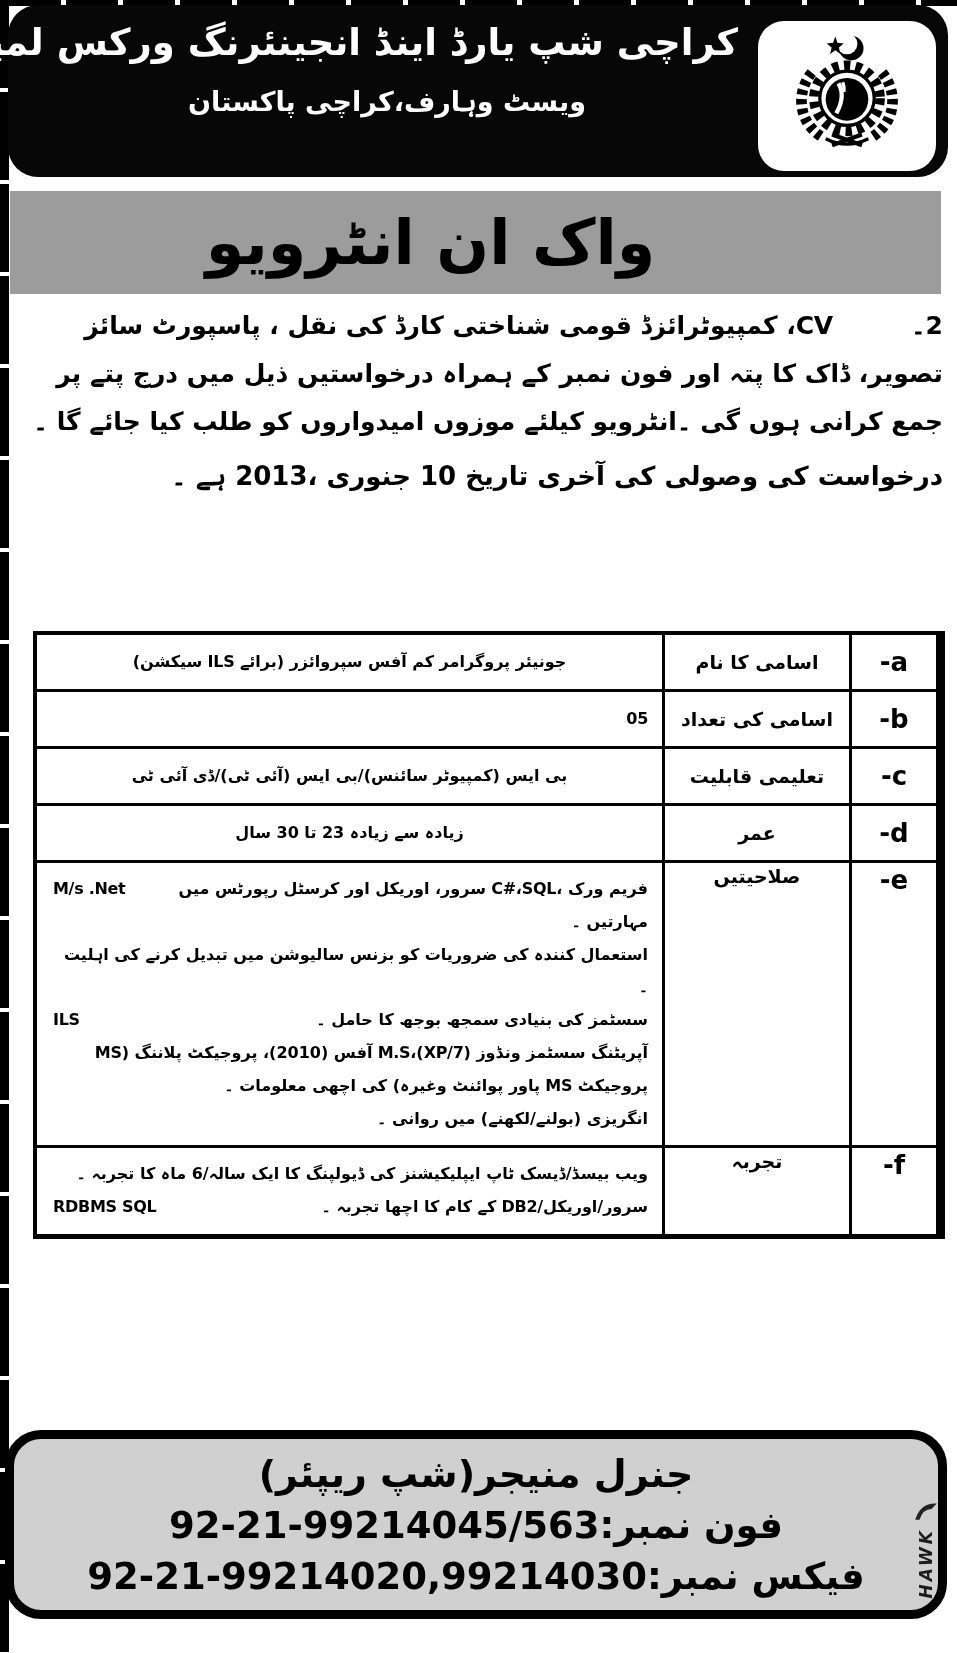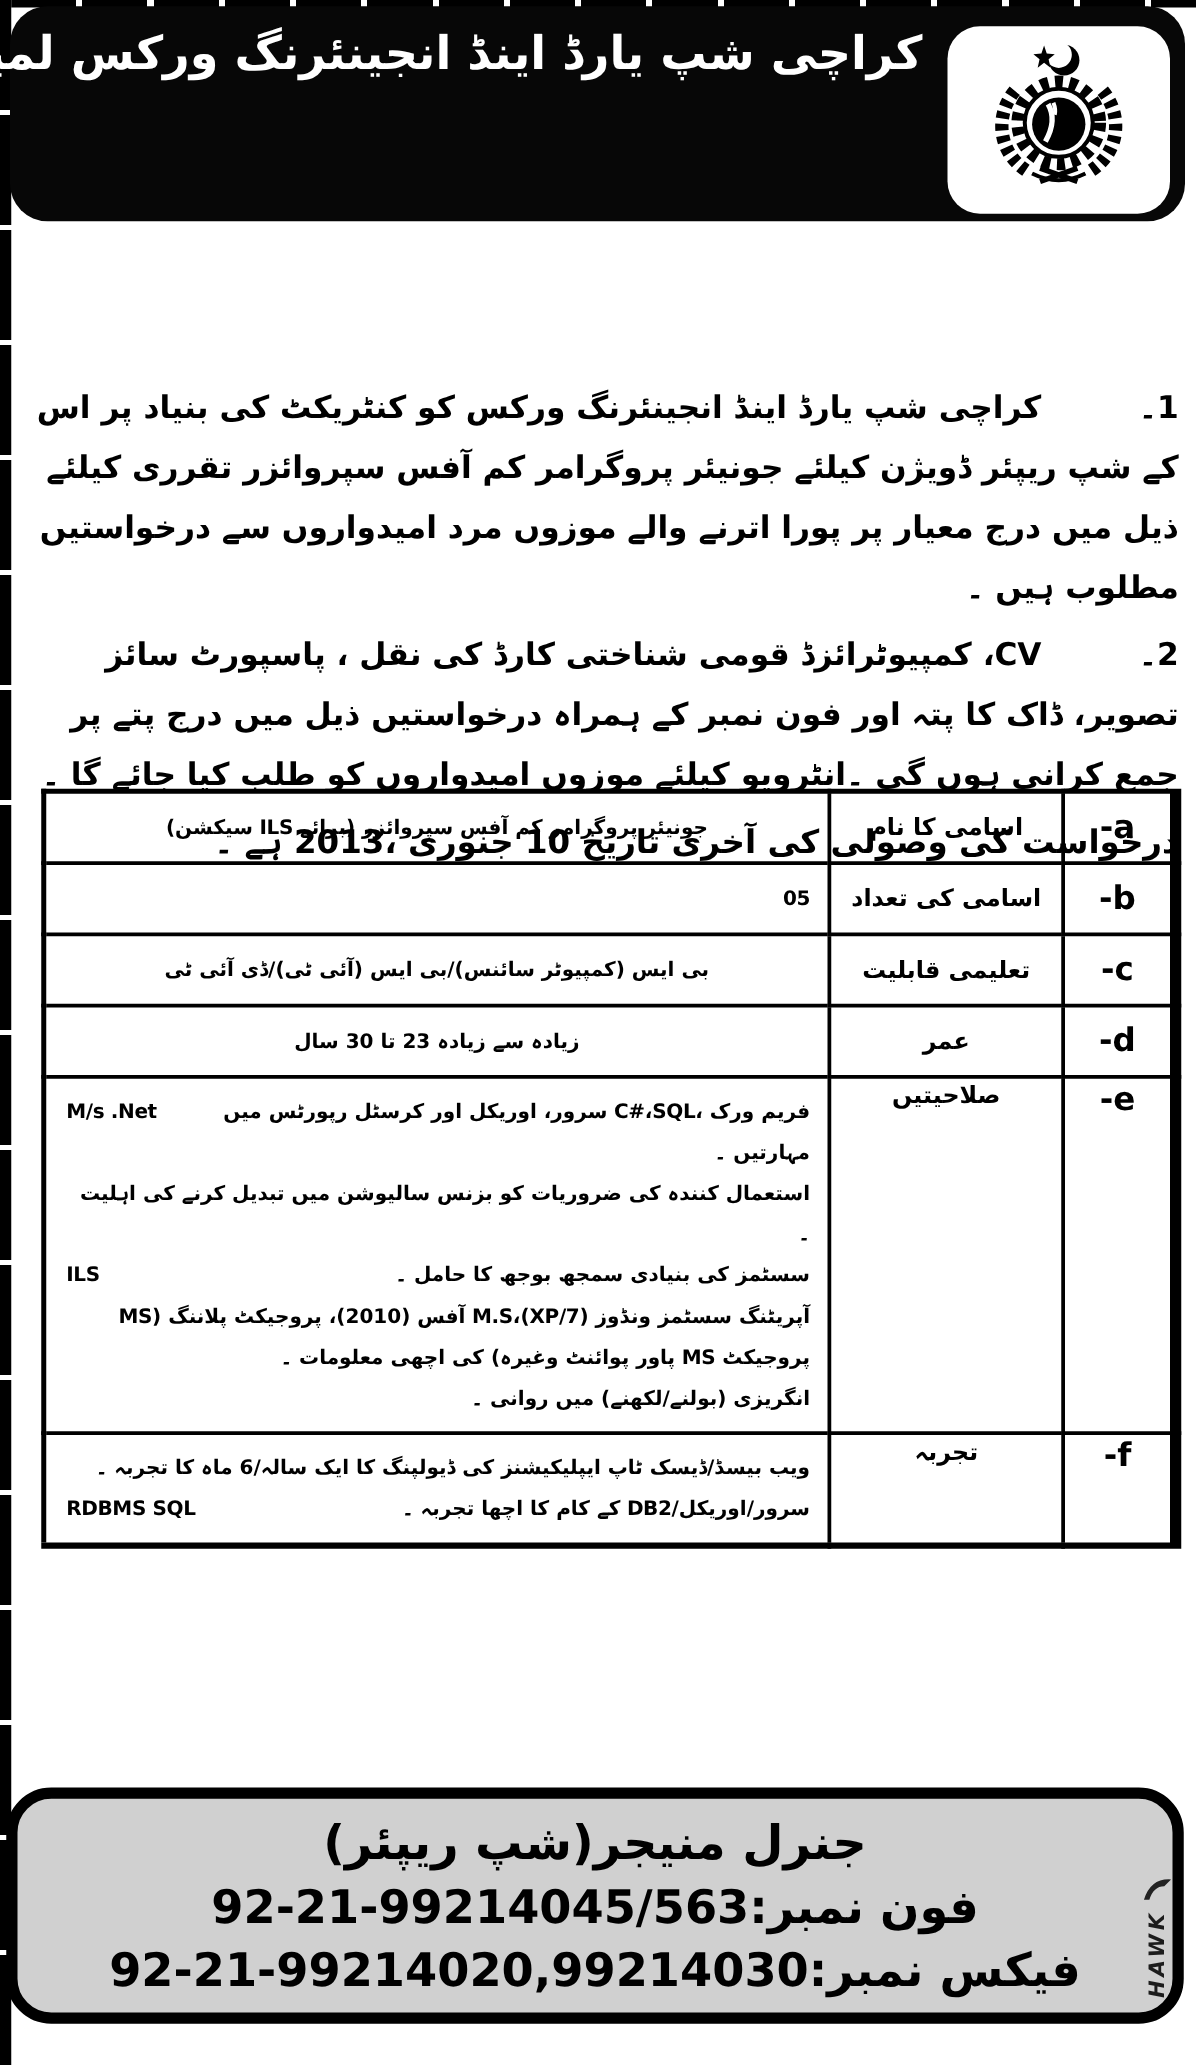--- a/index.html
+++ b/index.html
@@ -105,20 +105,21 @@
 <body>
 
 <div class="page">
 
   <div class="edge-left"></div>
   <div class="edge-top"></div>
 
   <div class="header">
     <div class="company">
       <div class="company-name">کراچی شپ یارڈ اینڈ انجینئرنگ ورکس لمیٹڈ</div>
+      <div class="company-address">ویسٹ وہارف،کراچی پاکستان</div>
     </div>
     <div class="logo-panel">
       <span>
         <svg width="128" height="128" viewBox="0 0 120 120" aria-hidden="true">
 
           <circle cx="64" cy="17" r="11.5" fill="#000"></circle>
           <circle cx="60" cy="13" r="9.8" fill="#fff"></circle>
 
           <polygon fill="#000" points="49,6 51,12 57,12.6 52.4,16.4 53.8,22.6 49,19 44.2,22.6 45.6,16.4 41,12.6 47,12"></polygon>
 
@@ -132,23 +133,25 @@
           <circle cx="60" cy="64" r="25.5" fill="none" stroke="#000" stroke-width="3"></circle>
 
           <circle cx="60" cy="65" r="20" fill="#000"></circle>
           <path d="M52,50 q7,12 -2,28" stroke="#fff" stroke-width="4" fill="none"></path>
           <path d="M56,49 q2,5 1,9" stroke="#fff" stroke-width="3" fill="none"></path>
         </svg>
       </span>
     </div>
   </div>
 
+  <div class="banner">
+    <div class="banner-title">واک ان انٹرویو</div>
+  </div>
 
   <div class="notice">
-    <p><span class="para-num">1۔</span><span>کراچی شپ یارڈ اینڈ انجینئرنگ ورکس کو کنٹریکٹ کی بنیاد پر اس کے شپ ریپئر ڈویژن کیلئے جونیئر پروگرامر کم آفس سپروائزر تقرری کیلئے ذیل میں درج معیار پر پورا اترنے والے موزوں مرد امیدواروں سے درخواستیں مطلوب ہیں ۔</span></p>
     <p><span class="para-num">2۔</span><span>CV، کمپیوٹرائزڈ قومی شناختی کارڈ کی نقل ، پاسپورٹ سائز تصویر، ڈاک کا پتہ اور فون نمبر کے ہمراہ درخواستیں ذیل میں درج پتے پر جمع کرانی ہوں گی ۔انٹرویو کیلئے موزوں امیدواروں کو طلب کیا جائے گا ۔</span></p>
     <p class="deadline">درخواست کی وصولی کی آخری تاریخ 10 جنوری ،2013 ہے ۔</p>
   </div>
 
   <div class="spec-wrap">
     <table class="spec">
       <tbody>
           <tr>
       <td class="letter-cell" dir="ltr">-a</td>
       <td class="label-cell">اسامی کا نام</td>

